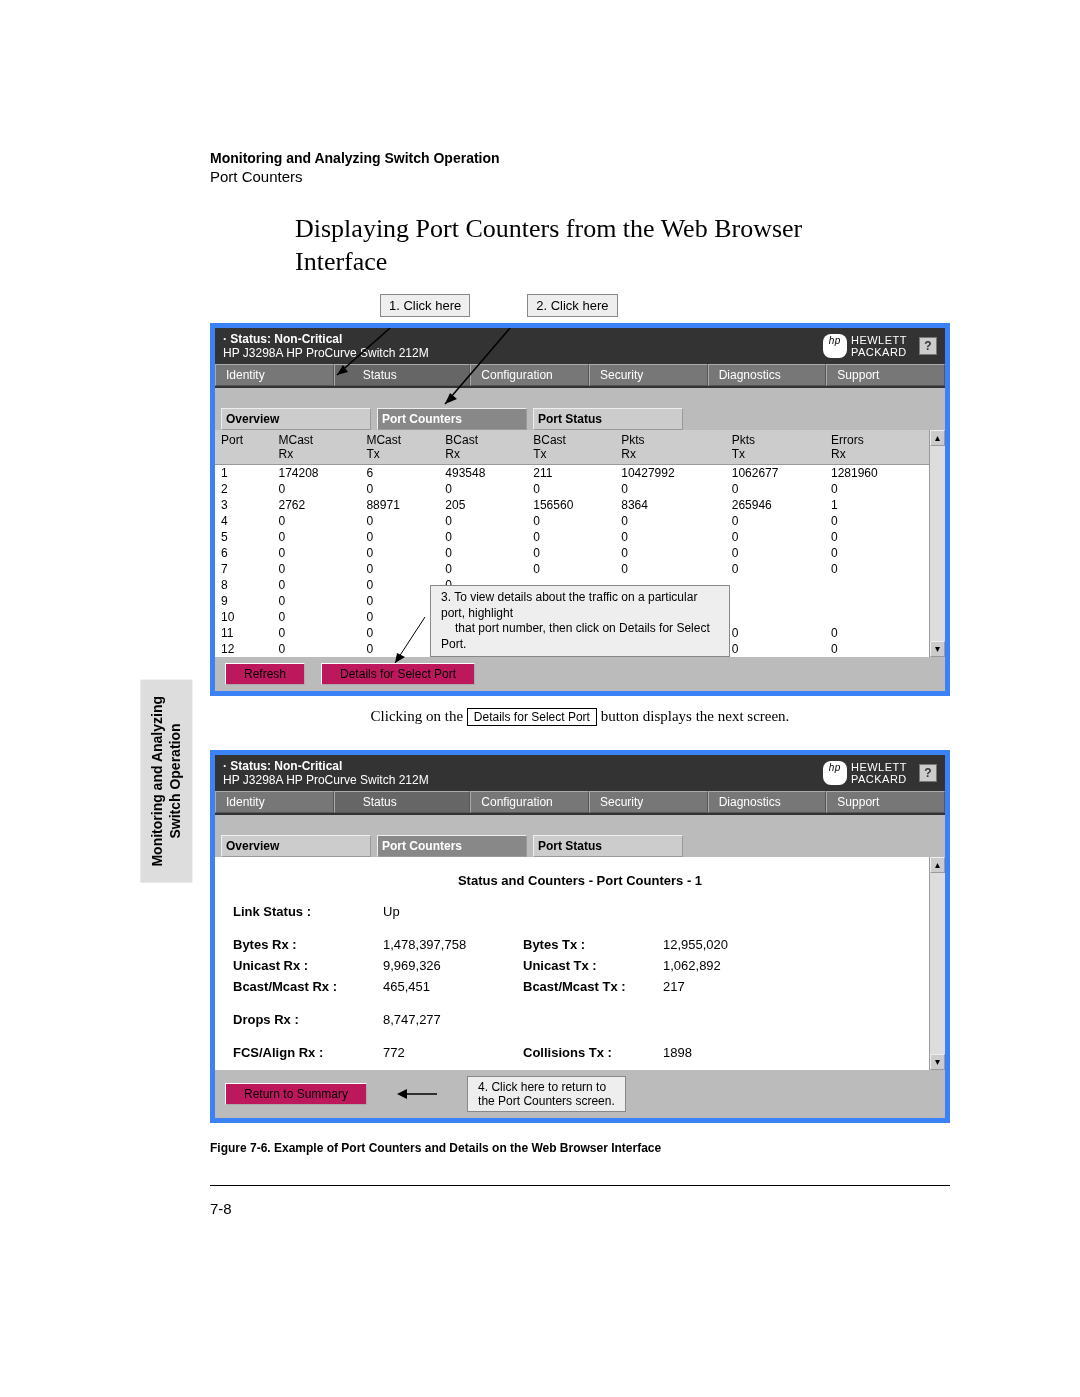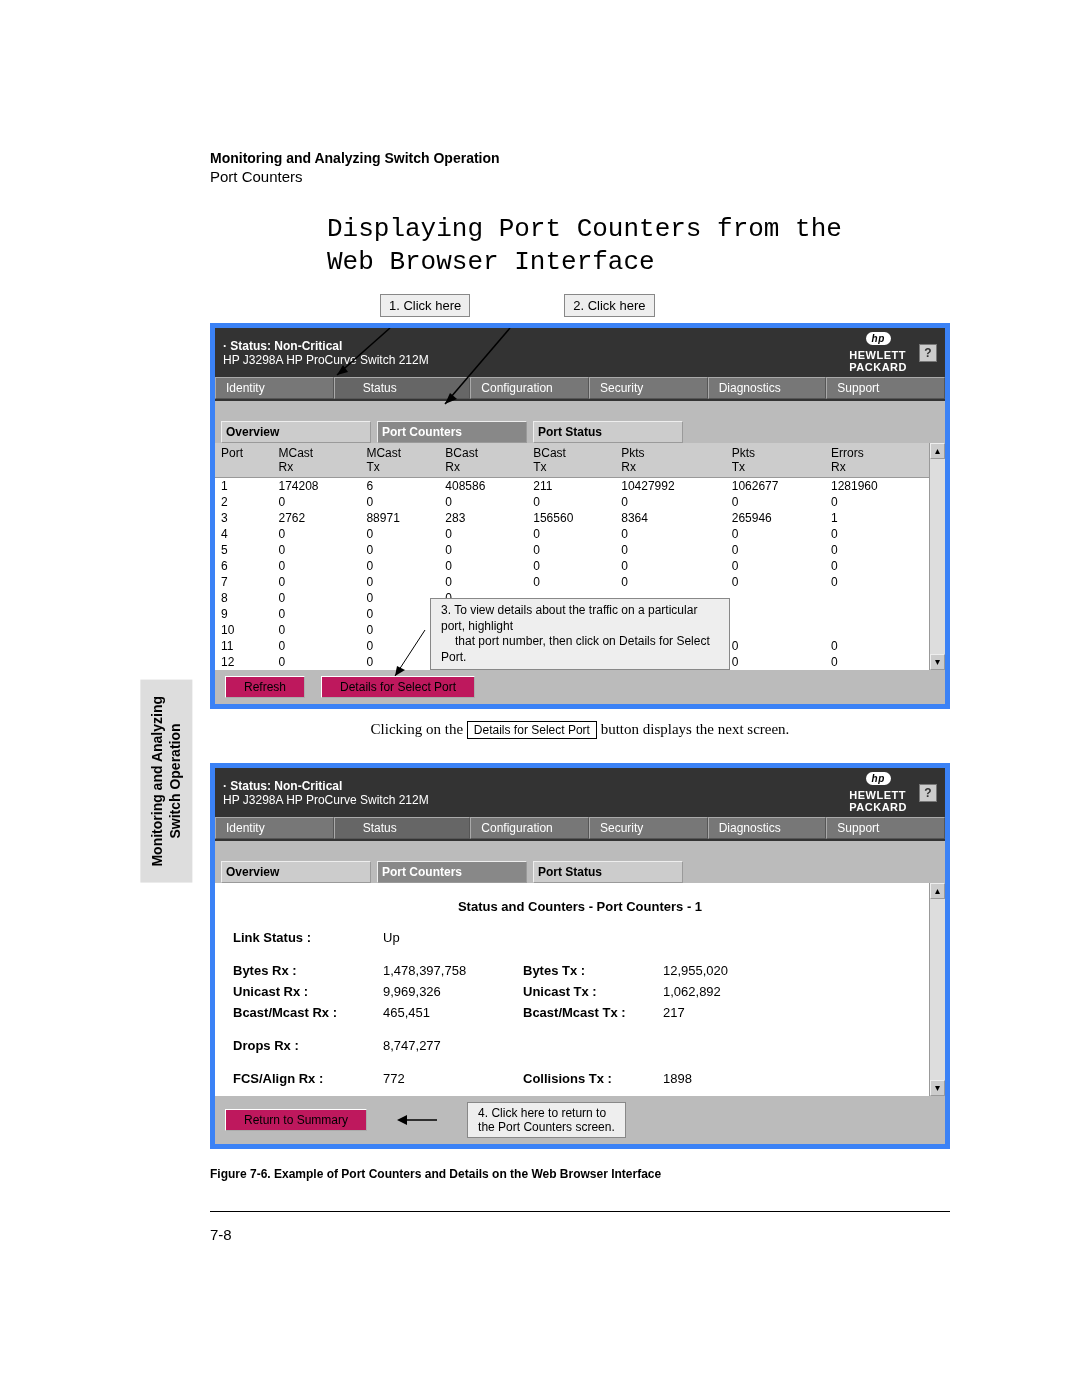--- a/index.html
+++ b/index.html
@@ -7,27 +7,27 @@
   .page { position: relative; padding: 150px 130px 60px 210px; }
   .side-tab {
     position: absolute; left: 140px; top: 680px;
     writing-mode: vertical-rl; transform: rotate(180deg);
     background: #ddd; padding: 16px 8px;
     font-weight: bold; font-size: 14px; line-height: 1.3;
     text-align: center; white-space: nowrap;
   }
   .hdr-bold { font-size: 14px; font-weight: bold; }
   .hdr-sub { font-size: 15px; margin-top: 2px; }
-  .title { font-family: Liberation Mono, monospace; font-size: 26px; margin: 28px 0 16px 117px; line-height: 1.25; max-width: 560px; }
-  .callout-row { display: flex; gap: 94px; margin-left: 170px; font-size: 13px; margin-bottom: 6px; }
+  .title { font-family: Liberation Serif, serif; font-size: 26px; margin: 28px 0 16px 85px; line-height: 1.25; max-width: 560px; }
+  .callout-row { display: flex; gap: 57px; margin-left: 170px; font-size: 13px; margin-bottom: 6px; }
   .callout-box { background: #eee; border: 1px solid #888; padding: 3px 8px; }
   .screenshot { border: 5px solid #3b82f6; margin: 4px 0 12px 0; background: #444; position: relative; }
   .ss-top { display: flex; align-items: center; background: #333; color: #fff; padding: 4px 8px; font-size: 12px; }
   .ss-top .status { flex: 1; }
-  .hp-logo { display: flex; align-items: center; gap: 4px; font-weight: bold; font-size: 11px; letter-spacing: 0.5px; flex-direction: column; }
+  .hp-logo { display: flex; gap: 4px; font-weight: normal; font-size: 11px; letter-spacing: 0.5px; }
   .hp-logo .box { background: #fff; color: #000; border-radius: 8px; padding: 1px 6px; font-style: italic; font-size: 10px; }
   .help-icon { background: #ccc; color: #333; width: 18px; height: 18px; display: flex; align-items: center; justify-content: center; font-weight: bold; margin-left: 12px; border: 1px solid #777; font-size: 12px; }
   .tab-row { display: flex; background: #555; }
   .tab { flex: 1; background: #777; color: #fff; font-size: 12px; padding: 3px 10px; border: 1px outset #aaa; text-align: left; min-width: 0; }
   .tab.active { background: #666; padding-left: 28px; }
   .subtab-row { display: flex; background: #bbb; padding-top: 20px; border-top: 2px solid #333; }
   .subtab { background: #ccc; color: #000; font-size: 12px; font-weight: bold; padding: 3px 4px; border: 1px outset #eee; width: 150px; margin-left: 6px; }
   .subtab.active { background: #888; color: #fff; }
   .table-wrap { background: #fff; position: relative; }
   table.data { width: 100%; border-collapse: collapse; font-size: 12px; }
@@ -119,41 +119,41 @@
 Tx</th>
           <th style="white-space:pre;width:120px">Errors
 Rx</th>
         </tr>
           </thead>
         <tbody id="port-tbody">
             <tr>
               <td>1</td>
               <td>174208</td>
               <td>6</td>
-              <td>408586</td>
+              <td>493548</td>
               <td>211</td>
               <td>10427992</td>
               <td>1062677</td>
               <td>1281960</td>
             </tr>
             <tr>
               <td>2</td>
               <td>0</td>
               <td>0</td>
               <td>0</td>
               <td>0</td>
               <td>0</td>
               <td>0</td>
               <td>0</td>
             </tr>
             <tr>
               <td>3</td>
               <td>2762</td>
               <td>88971</td>
-              <td>283</td>
+              <td>205</td>
               <td>156560</td>
               <td>8364</td>
               <td>265946</td>
               <td>1</td>
             </tr>
             <tr>
               <td>4</td>
               <td>0</td>
               <td>0</td>
               <td>0</td>

